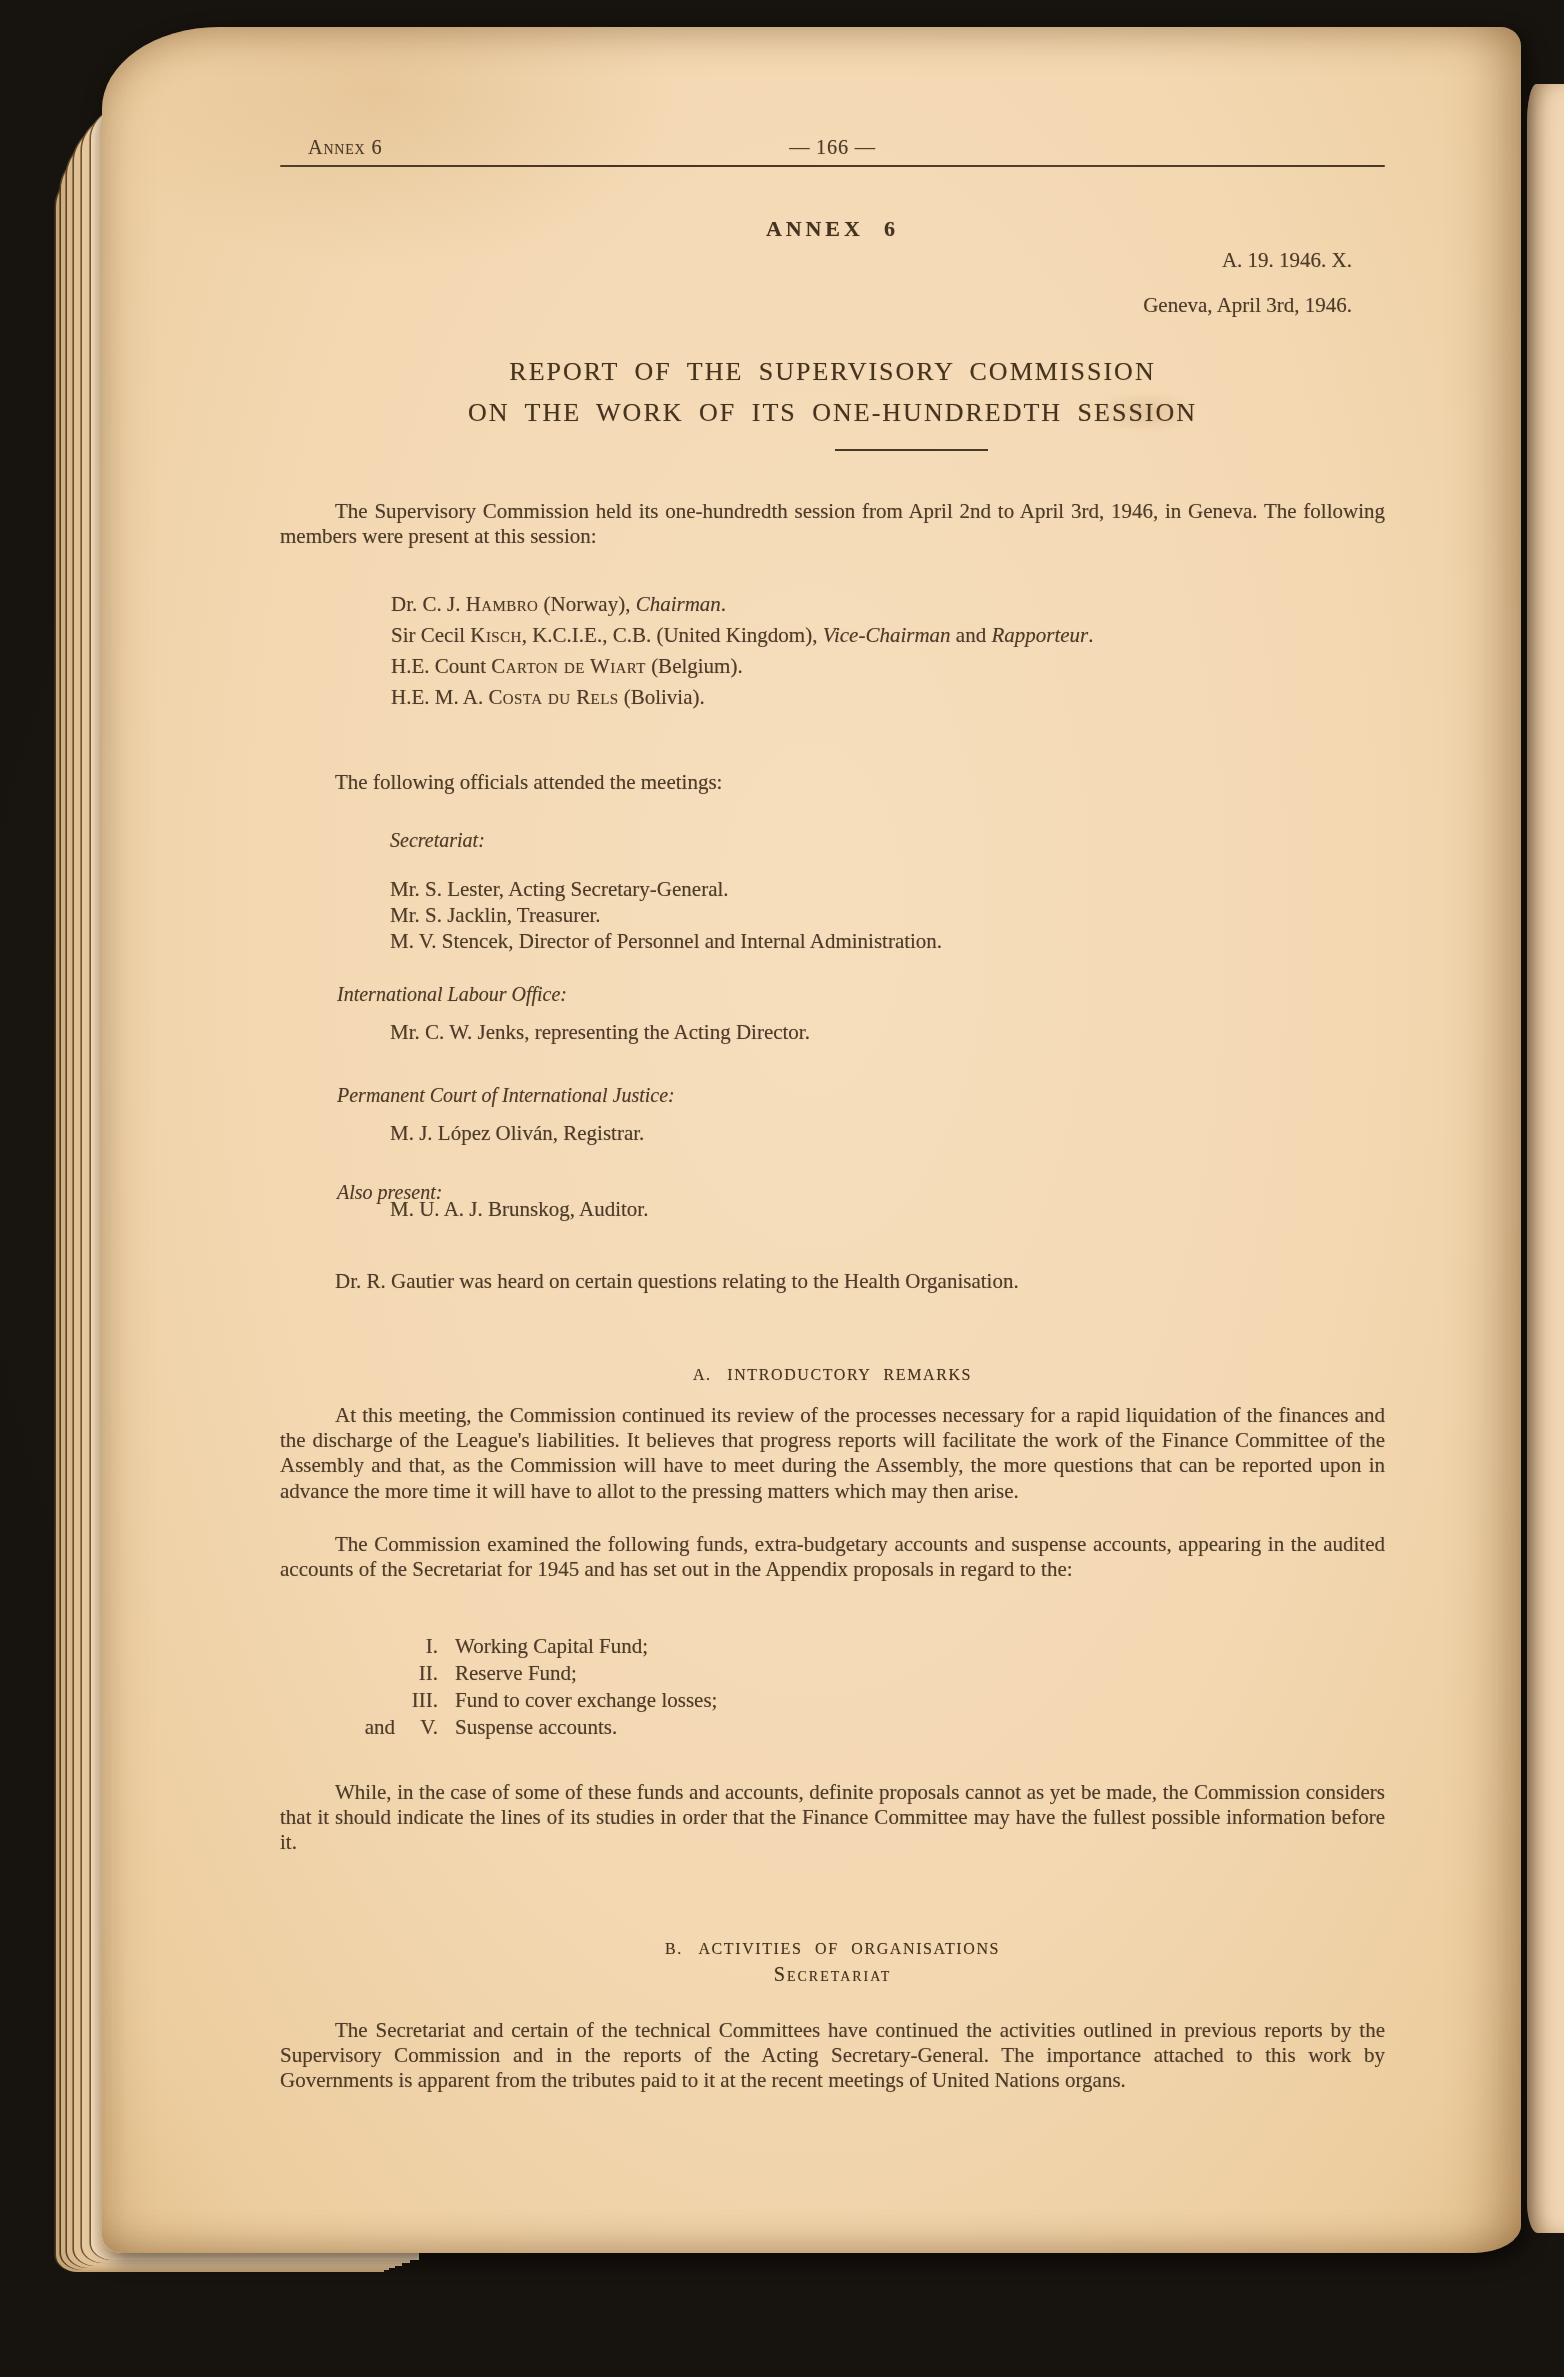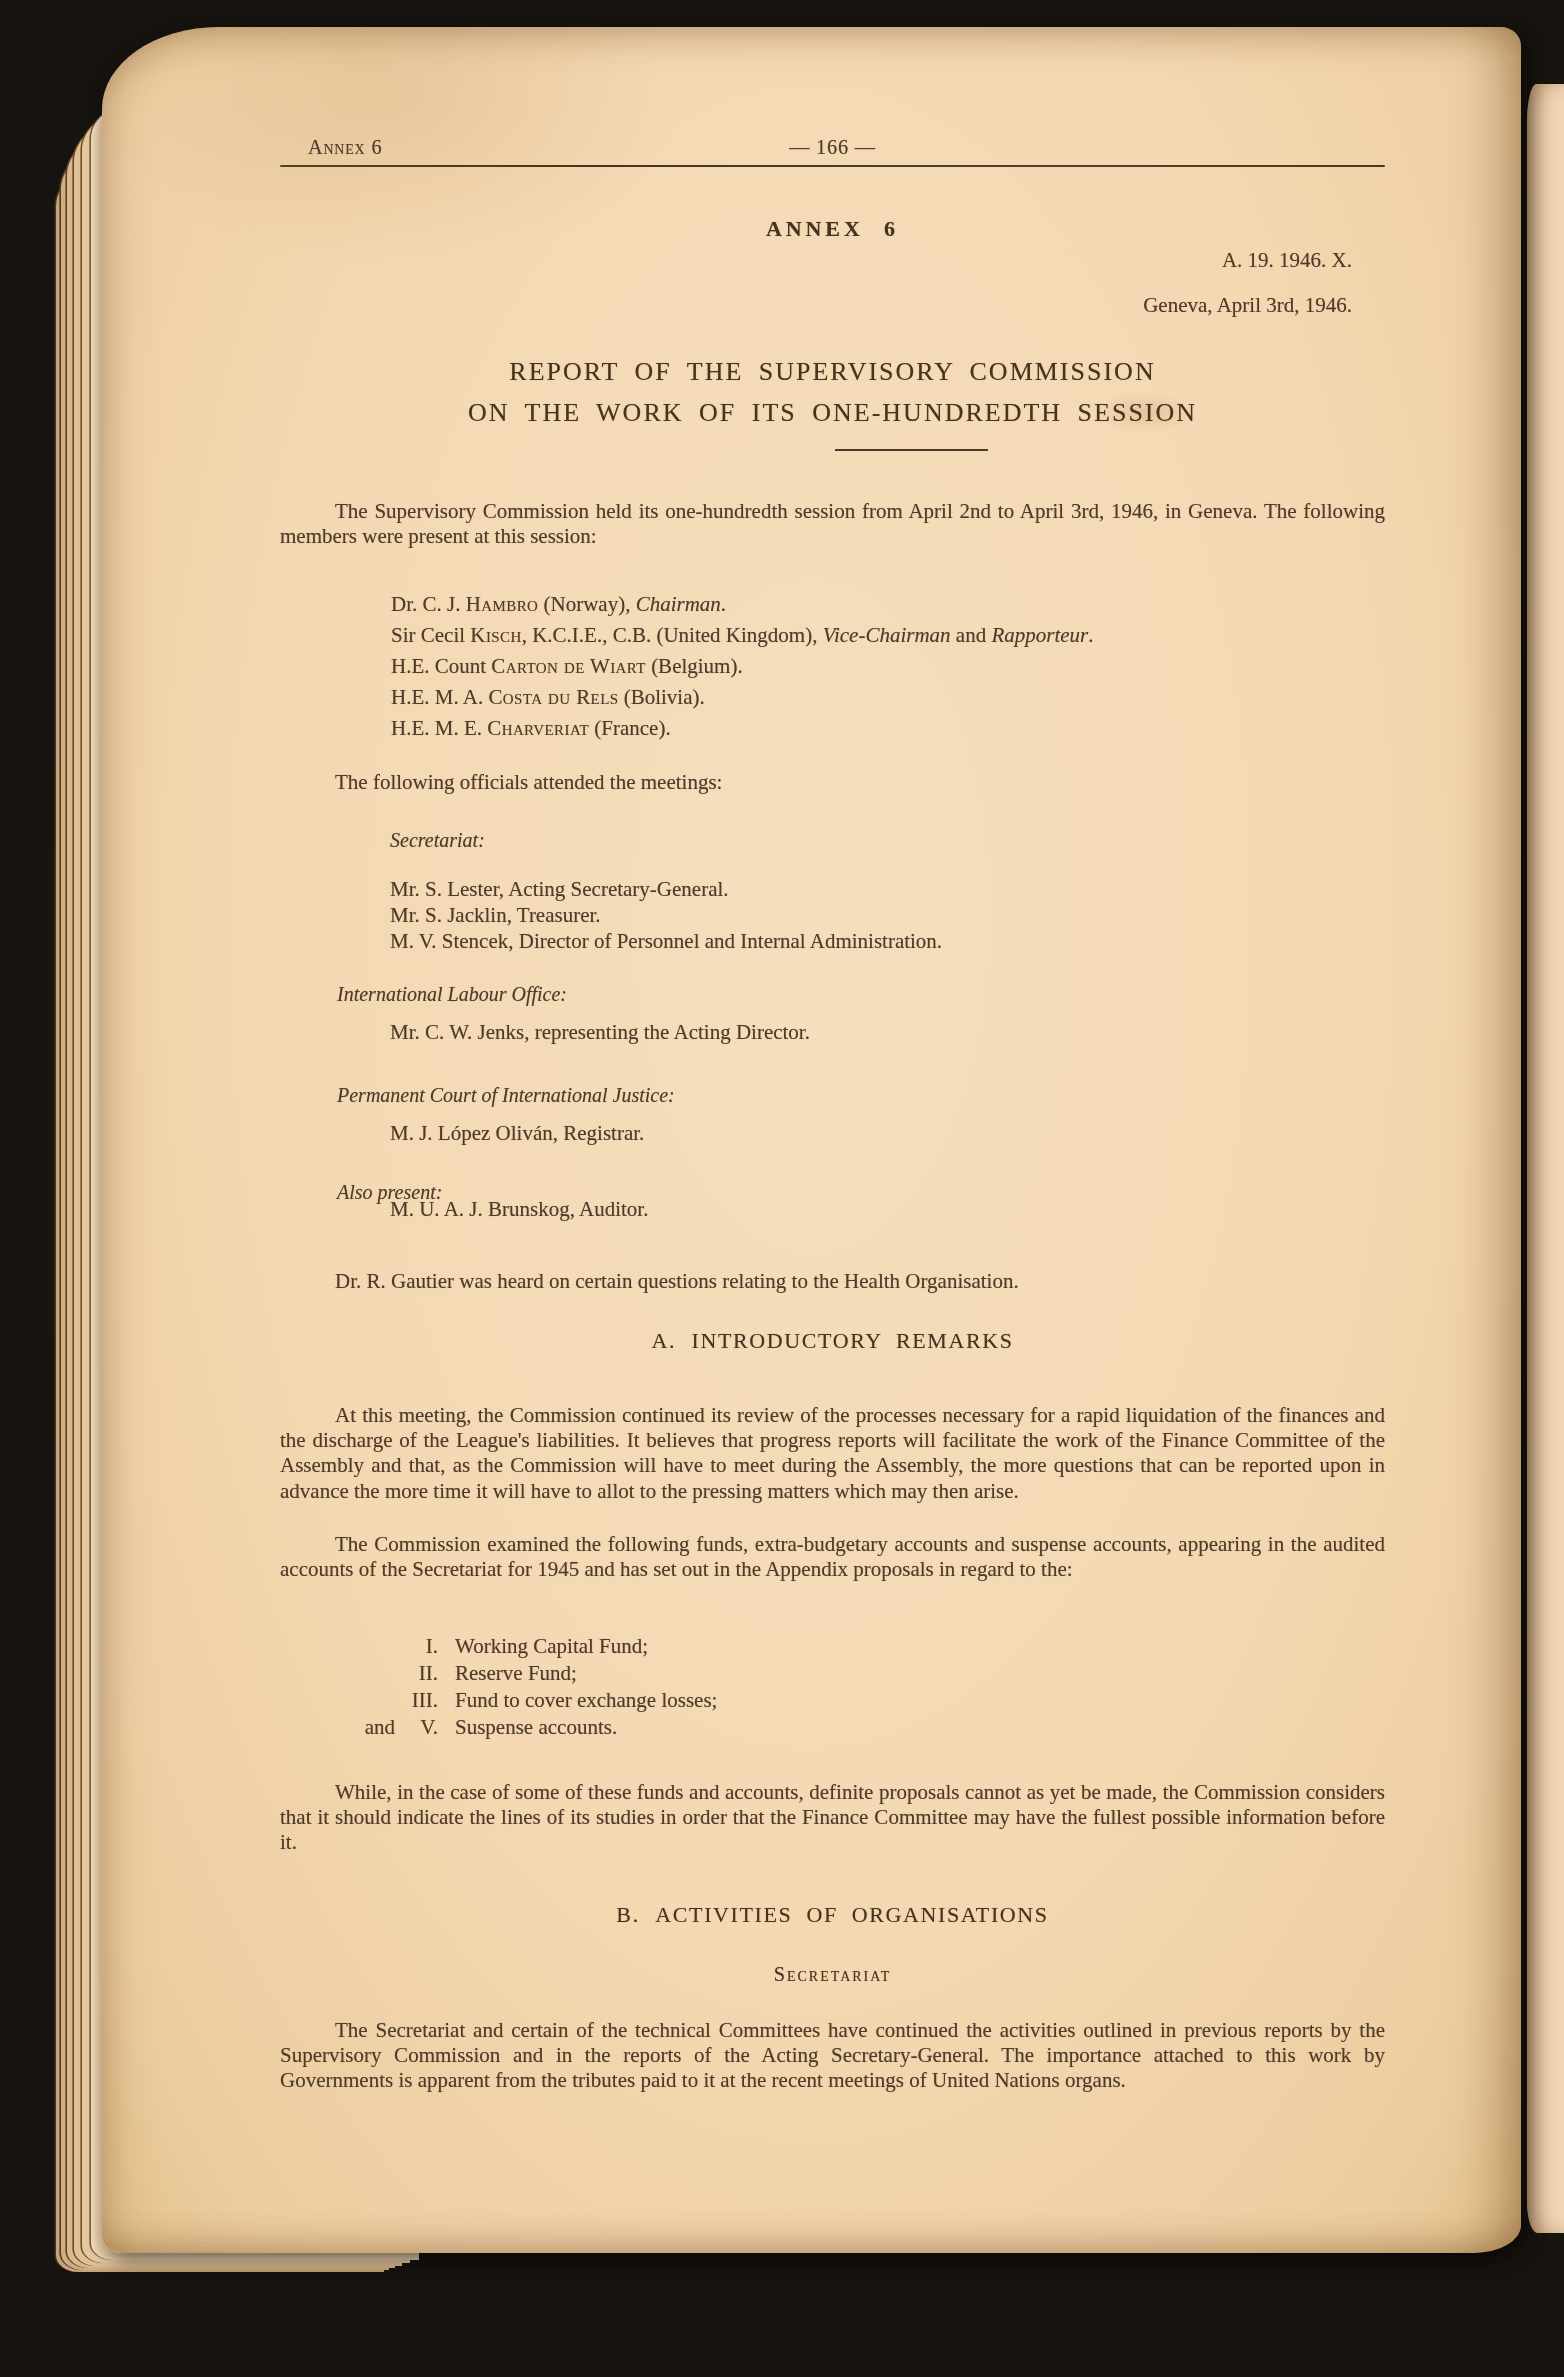--- a/index.html
+++ b/index.html
@@ -74,21 +74,21 @@
   .people{font-size:21px;line-height:26px;left:288px;width:995px;}
   .pl-secretariat{top:849px;}
   .gh-ilo{top:956px;left:235px;}
   .pl-ilo{top:992px;}
   .gh-pcij{top:1057px;left:235px;}
   .pl-pcij{top:1093px;}
   .gh-also{top:1154px;left:235px;}
   .pl-also{top:1152px;margin-top:17px;}
   .gautier{top:1242px;}
 
-  .sec-heading{font-size:22px;letter-spacing:1.6px;color:#46341f;}
+  .sec-heading{font-size:16px;letter-spacing:1.6px;color:#46341f;margin-top:34px;}
   .sec-heading .pre{position:static;margin-right:15.6px;}
   .sec-heading .lbl{position:static;word-spacing:7px;}
   .a-heading{top:1301px;}
   .para-a1{top:1376px;}
   .para-a2{top:1505px;}
 
   .fund-list{top:1606px;left:237px;width:938px;font-size:21px;line-height:27px;}
   .fund-row{position:static;display:flex;}
   .fund-row span{position:static;display:block;}
   .fl-pre{width:56px;text-align:right;}
@@ -132,21 +132,20 @@
   </div>
   <div class="title-divider"></div>
 
   <div class="blk justify indent intro-para">The Supervisory Commission held its one-hundredth session from April 2nd to April 3rd, 1946, in Geneva. The following members were present at this session:</div>
 
   <div class="members-list">
     <div style="position:static;"><span style="position: static;">Dr. C. J. </span><span class="sc" style="position: static;">Hambro</span><span style="position: static;"> (Norway), </span><span class="it" style="position: static;">Chairman</span><span style="position: static;">.</span></div>
     <div style="position:static;"><span style="position: static;">Sir Cecil </span><span class="sc" style="position: static;">Kisch</span><span style="position: static;">, K.C.I.E., C.B. (United Kingdom), </span><span class="it" style="position: static;">Vice-Chairman</span><span style="position: static;"> and </span><span class="it" style="position: static;">Rapporteur</span><span style="position: static;">.</span></div>
     <div style="position:static;"><span style="position: static;">H.E. Count </span><span class="sc" style="position: static;">Carton de Wiart</span><span style="position: static;"> (Belgium).</span></div>
     <div style="position:static;"><span style="position: static;">H.E. M. A. </span><span class="sc" style="position: static;">Costa du Rels</span><span style="position: static;"> (Bolivia).</span></div>
-    <div style="position:static;"><span style="position: static;">H.E. M. E. </span><span class="sc" style="position: static;">Charveriat</span><span style="position: static;"> (France).</span></div>
   </div>
 
   <div class="blk indent officials-intro">The following officials attended the meetings:</div>
 
   <div class="group-head gh-secretariat">Secretariat:</div>
   <div class="people pl-secretariat">
     <div style="position:static;">Mr. S. Lester, Acting Secretary-General.</div>
     <div style="position:static;">Mr. S. Jacklin, Treasurer.</div>
     <div style="position:static;">M. V. Stencek, Director of Personnel and Internal Administration.</div>
   </div>

